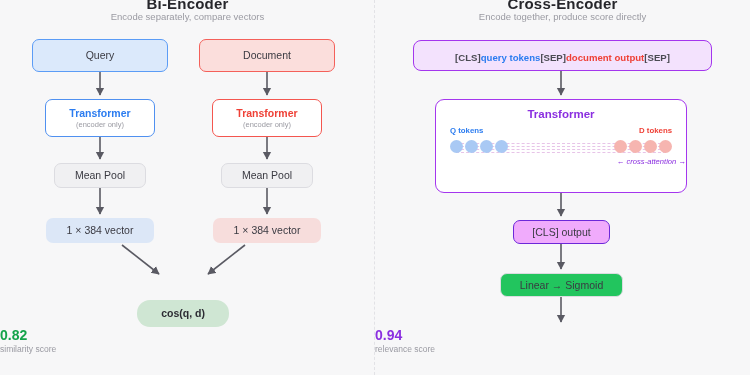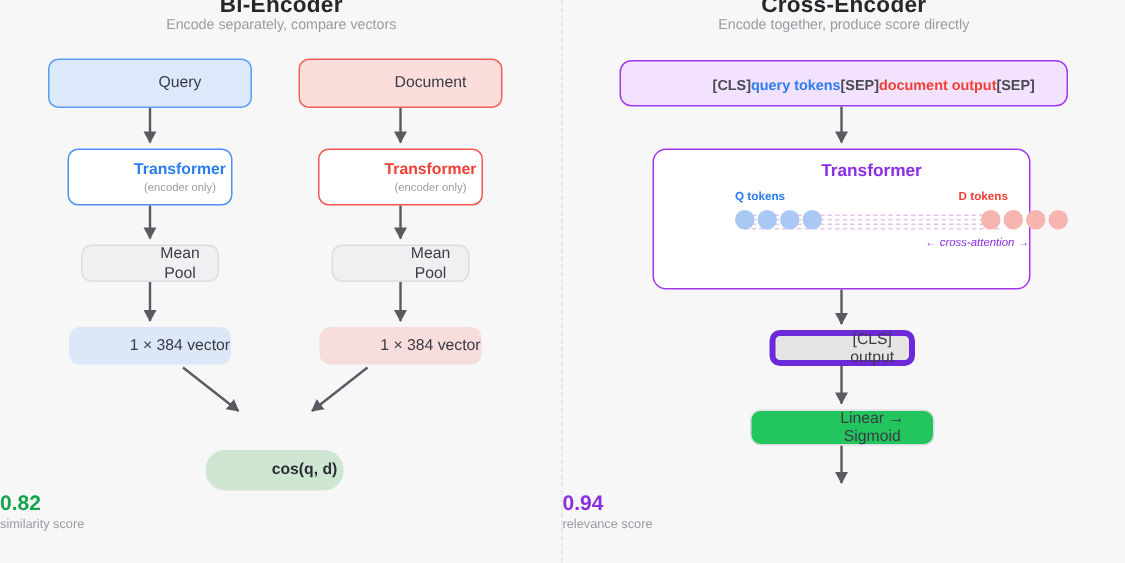--- a/index.html
+++ b/index.html
@@ -33,21 +33,20 @@
     font-size: 9.5px; color: #9a9aa2;
   }
 
   
   .node {
     position: absolute;
     display: flex; flex-direction: column;
     align-items: center; justify-content: center;
     border-radius: 7px;
     text-align: center;
-    padding-left: 40px;
   }
   .node .main { font-size: 10.5px; color: #3a3a42; line-height: 1.15; }
   .node .sub  { font-size: 7.5px; color: #9a9aa2; margin-top: 1px; }
 
   .n-query {
     left: 32px; top: 39px; width: 136px; height: 33px;
     background: #dbe9fb; border: 1.6px solid #5b9cf6;
   }
   .n-doc {
     left: 199px; top: 39px; width: 136px; height: 33px;
@@ -148,21 +147,21 @@
     position: absolute; left: 0; right: 0; height: 0;
     border-top: 1px dashed #e7c4e8;
   }
   .xattn {
     text-align: right; margin-top: 2px;
     font-size: 7.6px; font-style: italic; color: #8b2fe0;
   }
 
   .n-cls {
     left: 138px; top: 220px; width: 97px; height: 24px;
-    background: #e5e5e5; border: 4px solid #6d28d9;
+    background: #f0abfc; border: 1px solid #6d28d9;
   }
   .n-lin {
     left: 125px; top: 273px; width: 123px; height: 24px;
     background: #22c55e; border: 1px solid #dcdce1;
   }
 
   
   svg.arrows {
     position: absolute; left: 0; top: 0;
     width: 375px; height: 375px;

